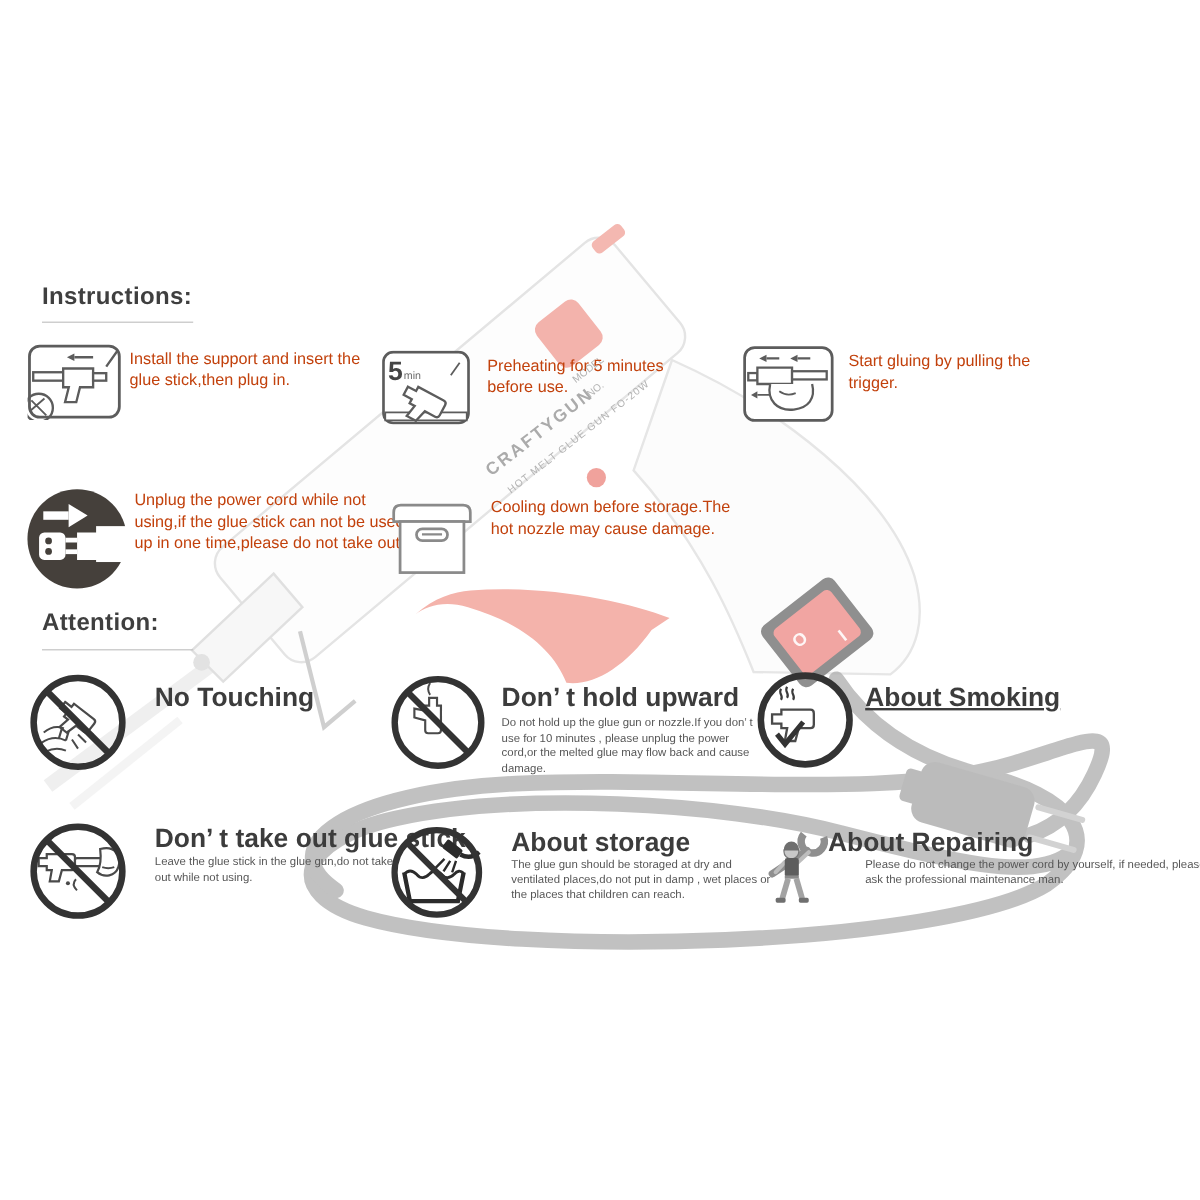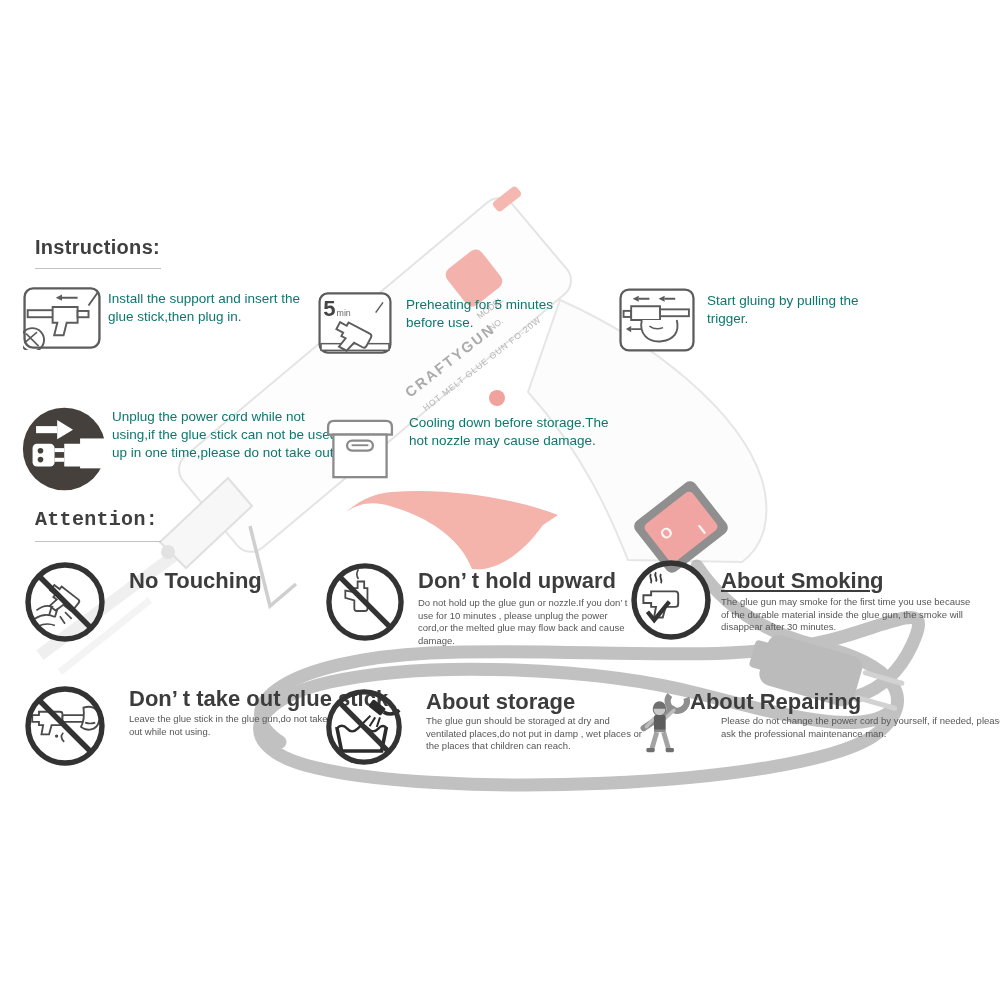--- a/index.html
+++ b/index.html
@@ -3,21 +3,21 @@
 <meta charset="utf-8">
 <style>
   html,body{margin:0;padding:0;background:#fff;}
   .page{position:relative;width:1000px;height:1000px;background:#ffffff;overflow:hidden;
         font-family:"Liberation Sans",sans-serif;color:#4c4c4c;}
   .abs{position:absolute;}
   svg{display:block;}
   .bg{left:0;top:0;pointer-events:none;}
   .sec-heading{font-size:20px;font-weight:600;color:#3f3f3f;letter-spacing:.3px;text-align:center;}
   .rule{height:1px;background:#c2c2c2;}
-  .ins-text{font-size:13.5px;line-height:1.35;color:#0f766e;}
+  .ins-text{font-size:13.5px;line-height:1.35;color:#c2410c;}
   .att-title{font-size:22px;font-weight:600;color:#3c3c3c;}
   .att-body{font-size:9.5px;line-height:1.32;color:#565656;}
   .gun-label{position:absolute;color:#ababab;transform-origin:0 50%;white-space:nowrap;}
   .brand{font-size:14.5px;font-weight:600;letter-spacing:2px;transform:rotate(-38deg);}
   .model-line{font-size:8.5px;letter-spacing:1px;transform:rotate(-38deg);color:#b3b3b3;}
   .model-small{font-size:8.5px;transform:rotate(-38deg);color:#b3b3b3;}
 </style>
 </head>
 <body>
 
@@ -125,21 +125,21 @@
   <div class="abs" style="left:322px;top:410px;">
     <svg width="76" height="72" viewBox="0 0 100 94">
       <path d="M8 32 L8 22 Q8 14 16 14 L84 14 Q92 14 92 22 L92 32 Z" fill="#fff" stroke="#8a8a8a" stroke-width="3"></path>
       <rect x="15" y="32" width="70" height="56" fill="#fff" stroke="#8a8a8a" stroke-width="3"></rect>
       <rect x="33" y="40" width="34" height="13" rx="6.5" fill="#fff" stroke="#8a8a8a" stroke-width="3"></rect>
       <line x1="39" y1="46" x2="61" y2="46" stroke="#8a8a8a" stroke-width="2.5"></line>
     </svg>
   </div>
   <div class="abs ins-text" style="left:409px;top:414px;width:215px;">Cooling down before storage.The hot nozzle may cause damage.</div>
 
-  <div class="abs sec-heading" style="left:35px;top:508px;font-family:Liberation Mono, monospace;">Attention:</div>
+  <div class="abs sec-heading" style="left:35px;top:508px;">Attention:</div>
   <div class="abs rule" style="left:35px;top:541px;width:126px;"></div>
 
   <div class="abs" style="left:23px;top:560px;">
     <svg width="84" height="84" viewBox="0 0 100 100">
       <g stroke="#4a4a4a" stroke-width="2.2" fill="#fff">
         <g transform="translate(42,22) rotate(38)">
           <path d="M1 9 L9 9 L9 5 L34 5 Q37 5 37 8 L37 18 Q37 21 34 21 L24 21 L21 32 L12 32 L14 21 L9 21 L9 17 L1 17 Z"></path>
         </g>
         <path d="M34 56 L31 66 M41 58 L38 68" fill="none"></path>
         <path d="M16 60 q10 -8 20 -4 M14 70 q12 -8 24 -2 M18 79 q10 -5 20 -1" fill="none" stroke-width="2"></path>
@@ -168,21 +168,20 @@
     <svg width="84" height="84" viewBox="0 0 100 100">
       <g transform="translate(16,34)">
         <path d="M1 9 L9 9 L9 5 L34 5 Q37 5 37 8 L37 18 Q37 21 34 21 L24 21 L21 32 L12 32 L14 21 L9 21 L9 17 L1 17 Z" transform="scale(1.15)" fill="#fff" stroke="#4a4a4a" stroke-width="2"></path>
       </g>
       <path d="M26 30 c3 -4 -3 -6 0 -11 M32 28 c3 -4 -3 -6 0 -11 M38 30 c3 -4 -3 -6 0 -11" fill="none" stroke="#3a3a3a" stroke-width="2.2"></path>
       <path d="M22 64 L30 74 L48 52" fill="none" stroke="#333" stroke-width="5"></path>
       <circle cx="50" cy="50" r="44" fill="none" stroke="#333" stroke-width="6.5"></circle>
     </svg>
   </div>
   <div class="abs att-title" style="left:721px;top:568px;text-decoration:underline;">About Smoking</div>
-  <div class="abs att-body" style="left:721px;top:596px;width:250px;">The glue gun may smoke for the first time you use because of the durable material inside the glue gun, the smoke will disappear after 30 minutes.</div>
 
   <div class="abs" style="left:23px;top:684px;">
     <svg width="84" height="84" viewBox="0 0 100 100">
       <g stroke="#4a4a4a" stroke-width="2.2" fill="#fff">
         <g transform="translate(10,28)">
           <path d="M1 9 L9 9 L9 5 L34 5 Q37 5 37 8 L37 18 Q37 21 34 21 L24 21 L21 32 L12 32 L14 21 L9 21 L9 17 L1 17 Z"></path>
         </g>
         <rect x="47" y="37" width="28" height="8" rx="2"></rect>
         <path d="M72 28 C86 24 94 34 90 46 C87 55 76 57 69 51 C73 44 73 36 72 28 Z"></path>
         <path d="M74 46 q6 2 12 0" fill="none" stroke-width="2"></path>

